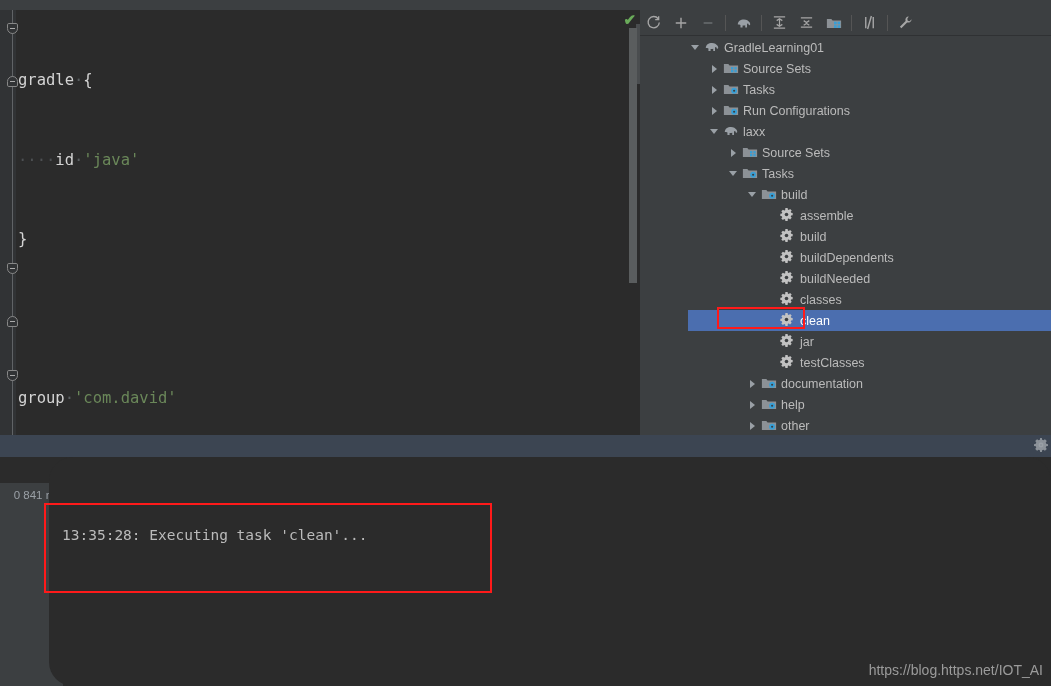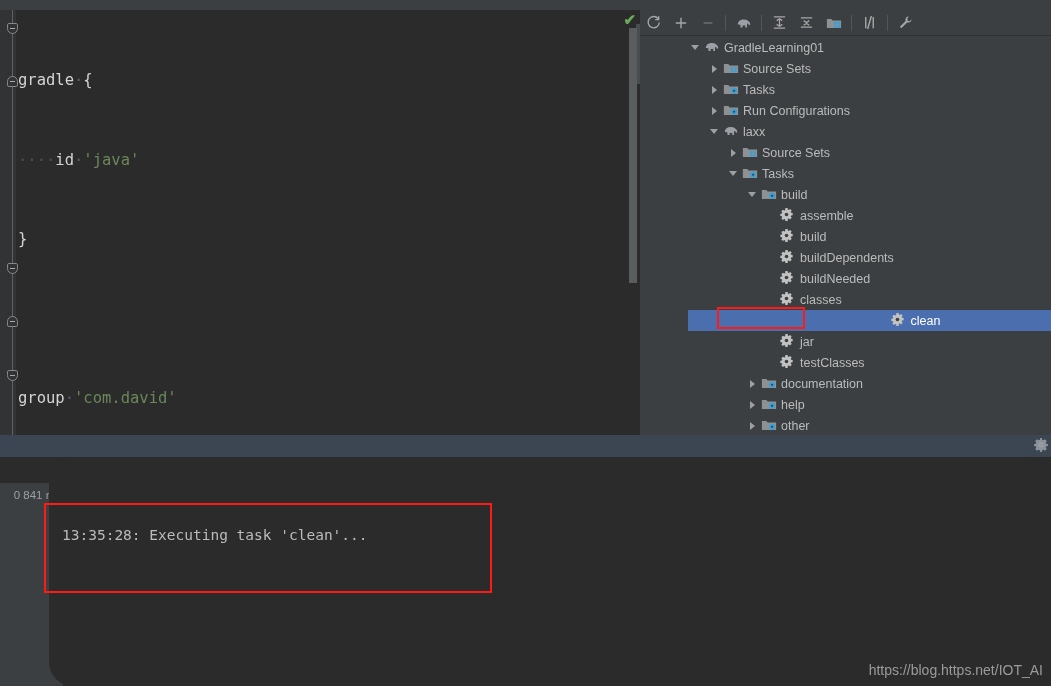--- a/index.html
+++ b/index.html
@@ -106,21 +106,21 @@
 
   .tree{
     position:absolute; left:0; top:27px; width:411px; height:398px;
     overflow:hidden; font-size:12.5px; color:#bbbbbb;
   }
   .node{
     display:flex; align-items:center; height:21px; white-space:nowrap;
     position:relative;
     margin-left:48px;
   }
-  .node.sel{ background:#4b6eaf; color:#ffffff;justify-content:center; }
+  .node.sel{ background:#4b6eaf; color:#ffffff; }
   .arrow{
     width:11px; height:11px; margin-left:2px; margin-right:3px;
     flex:0 0 auto; position:relative;
   }
   .arrow.r::before{
     content:""; position:absolute; left:3px; top:2px;
     border-left:5px solid #9aa0a6; border-top:4px solid transparent;
     border-bottom:4px solid transparent;
   }
   .arrow.d::before{

